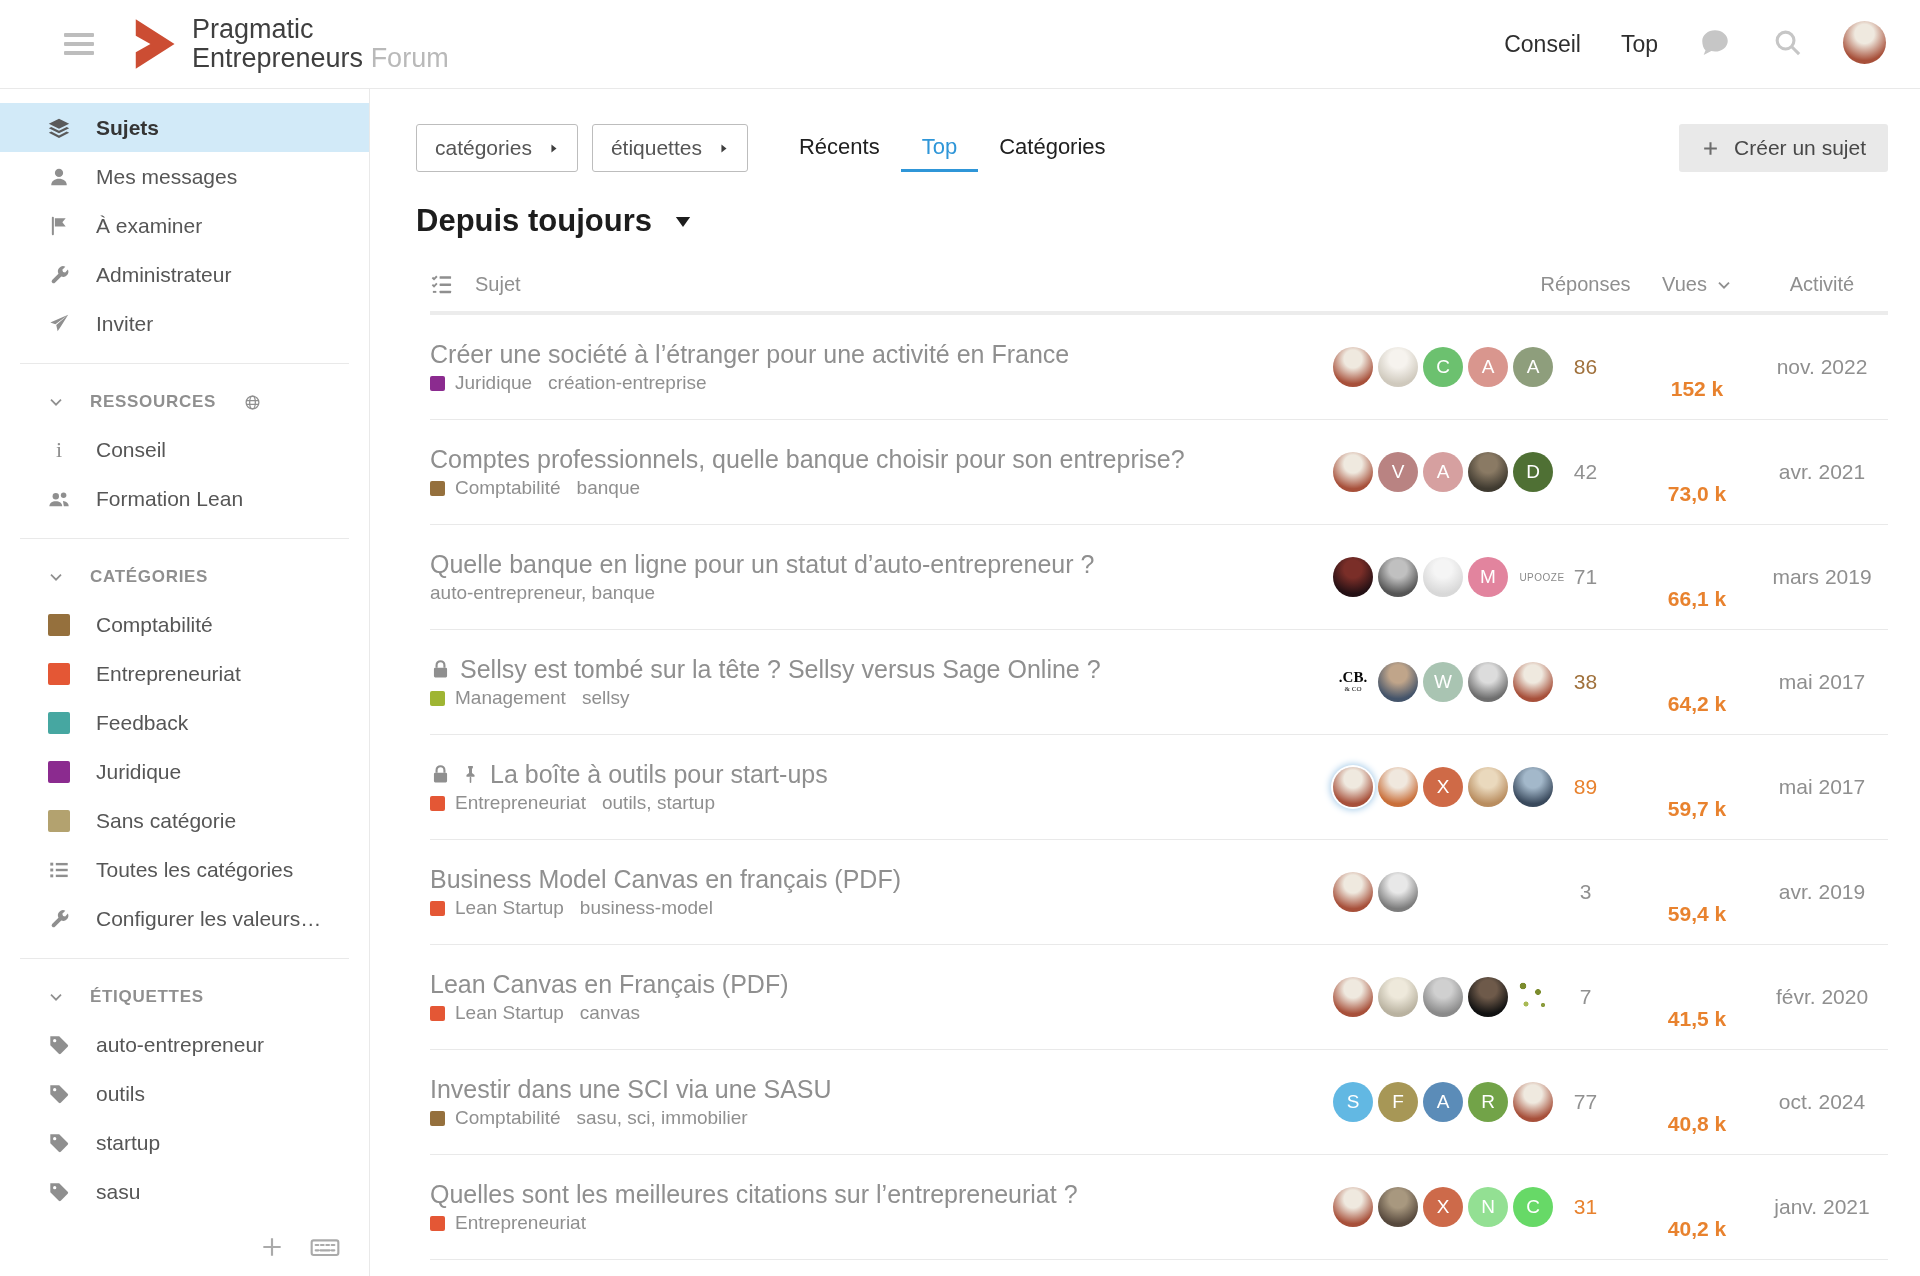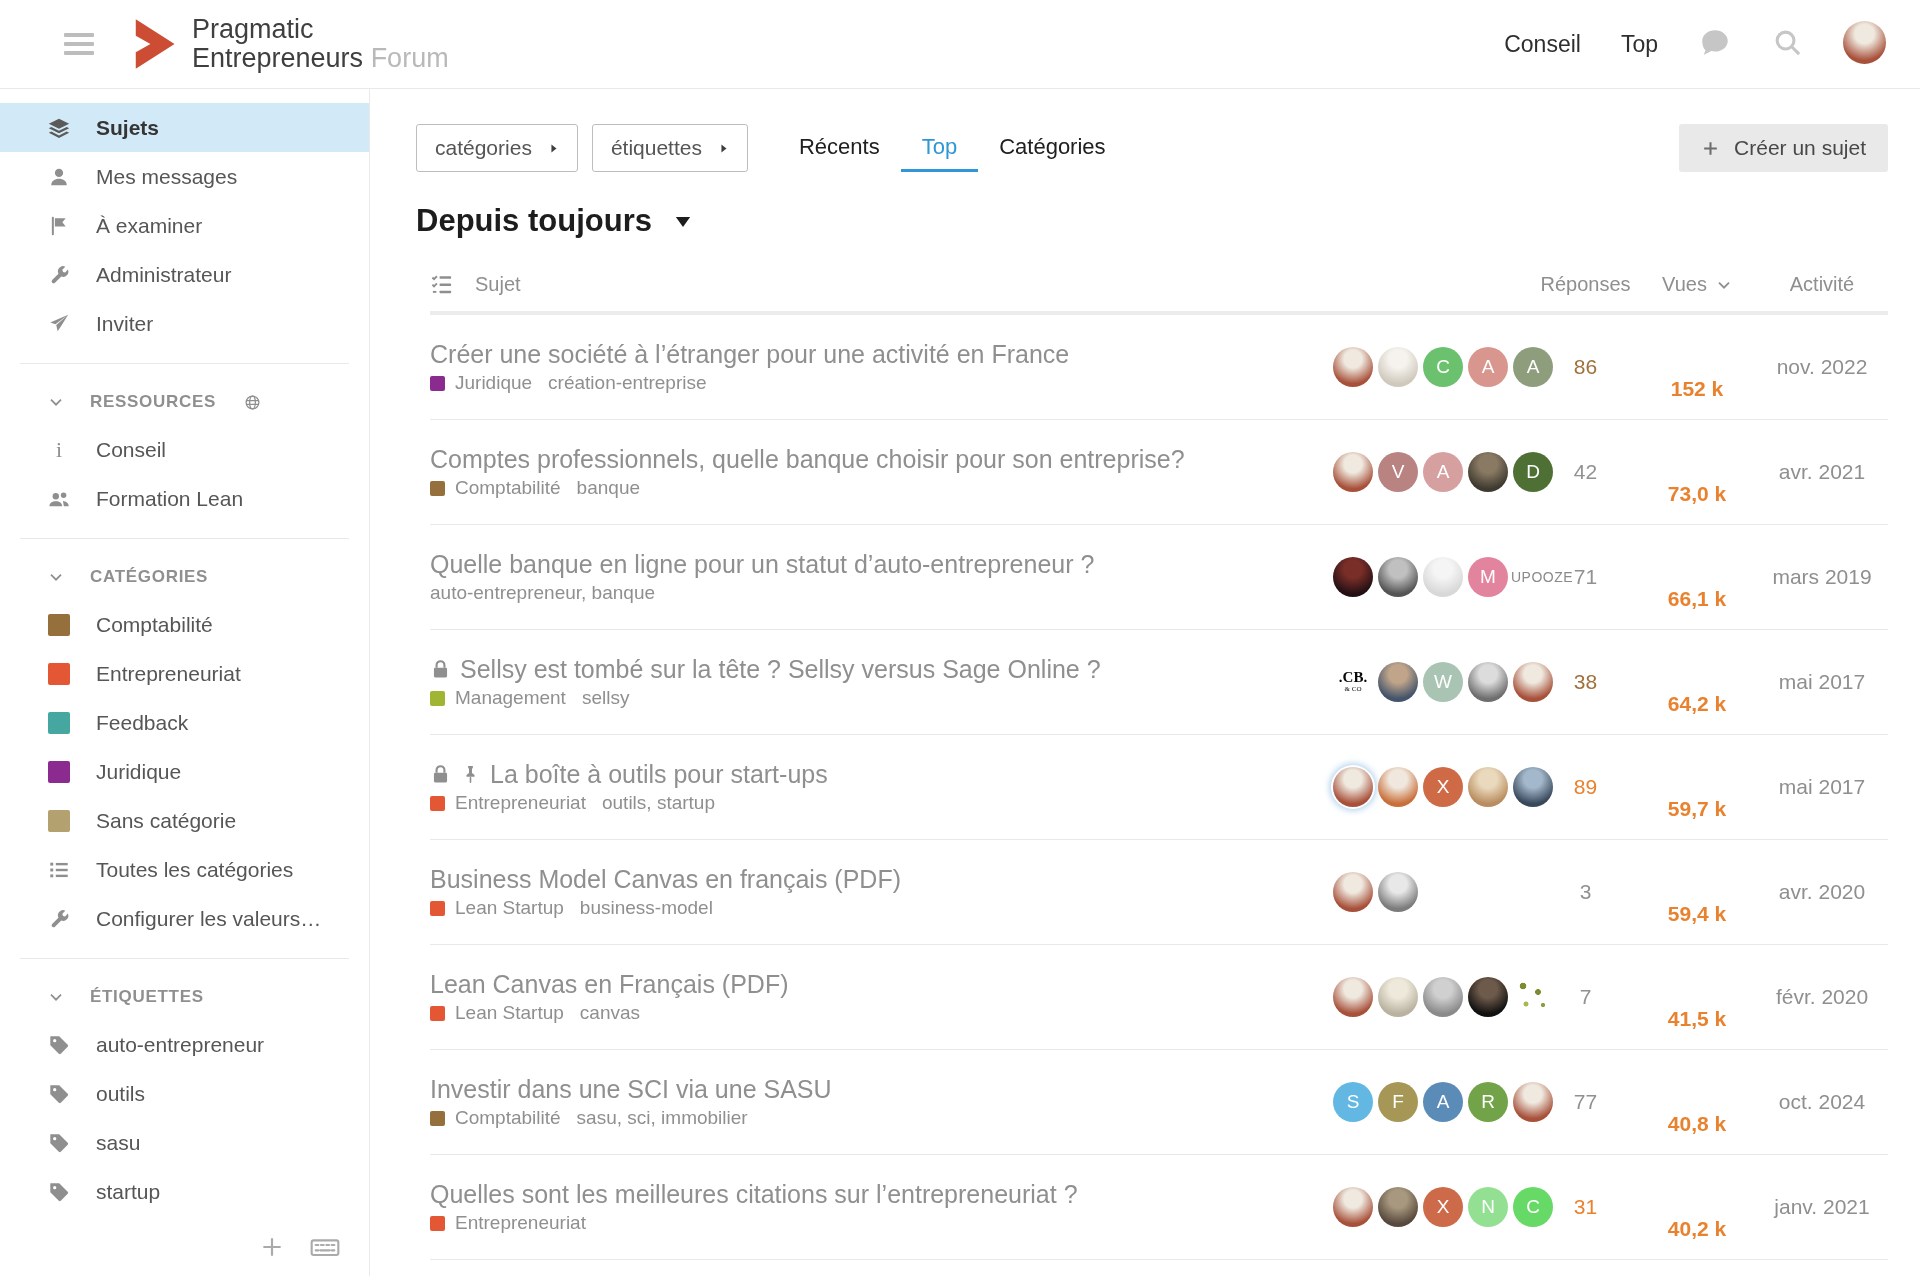--- a/index.html
+++ b/index.html
@@ -85,21 +85,21 @@
   .title-line .icon { width:21px; height:21px; flex:none; }
   .t-title { font-size:25px; color:#8f8f8f; text-decoration:none; cursor:pointer; white-space:nowrap; overflow:hidden; text-overflow:ellipsis; }
   .meta-line { display:flex; align-items:center; gap:10px; font-size:19px; color:#8f8f8f; }
   .swatch-sm { width:15px; height:15px; border-radius:2px; flex:none; }
   .cat-name { margin-right:6px; cursor:pointer; }
   .tag-list { cursor:pointer; }
   .cell-posters { width:200px; display:flex; align-items:center; gap:5px; }
   .avatar.letter { cursor:pointer; }
   .avatar.photo { cursor:pointer; }
   .avatar.ring { box-shadow:0 0 0 2px #fff, 0 0 7px 3px #a5cbe9; }
-  .av-logo { width:58px; font-size:14px; letter-spacing:.5px; color:#8a8a8a; display:inline-flex; align-items:center; justify-content:center; cursor:pointer; flex:none; }
+  .av-logo { width:58px; font-size:10px; letter-spacing:.5px; color:#8a8a8a; display:inline-flex; align-items:center; justify-content:center; cursor:pointer; flex:none; }
   .av-logo2 { width:40px; height:40px; background:#fff; display:inline-flex; flex-direction:column; align-items:center; justify-content:center; color:#0a0a0a; font-family:"Liberation Serif", serif; cursor:pointer; flex:none; }
   .av-logo2 .big { font-size:15px; font-weight:bold; line-height:1; }
   .av-logo2 .small { font-size:7px; line-height:1.2; }
   .av-dots { width:40px; height:40px; flex:none; cursor:pointer; background:#fff;
     background-image: radial-gradient(circle at 10px 9px, #7c8c2e 3px, transparent 3.6px),
                       radial-gradient(circle at 25px 15px, #7c8c2e 2.6px, transparent 3.2px),
                       radial-gradient(circle at 13px 27px, #a9ba55 2.2px, transparent 2.8px),
                       radial-gradient(circle at 30px 28px, #8c9c3e 1.8px, transparent 2.4px); }
   .cell-replies { width:105px; text-align:center; font-size:21px; color:#919191; cursor:pointer; }
   .cell-replies .heat-med { color:#a0713c; }
@@ -310,30 +310,30 @@
           </span>
           <span class="side-label">outils</span>
         </div>
         <div class="side-item">
           <span class="icon">
             <svg viewBox="0 0 24 24" fill="currentColor">
               <path d="M2.5 12.2V2.5h9.7l9.3 9.3a1.5 1.5 0 0 1 0 2.1l-7.6 7.6a1.5 1.5 0 0 1-2.1 0z"></path>
               <circle cx="7.3" cy="7.3" r="1.8" fill="#fff"></circle>
             </svg>
           </span>
-          <span class="side-label">sasu</span>
+          <span class="side-label">startup</span>
         </div>
         <div class="side-item">
           <span class="icon">
             <svg viewBox="0 0 24 24" fill="currentColor">
               <path d="M2.5 12.2V2.5h9.7l9.3 9.3a1.5 1.5 0 0 1 0 2.1l-7.6 7.6a1.5 1.5 0 0 1-2.1 0z"></path>
               <circle cx="7.3" cy="7.3" r="1.8" fill="#fff"></circle>
             </svg>
           </span>
-          <span class="side-label">startup</span>
+          <span class="side-label">sasu</span>
         </div>
       </div>
     <div class="side-footer">
       <button>
         <span class="icon icon-plus-f">
           <svg viewBox="0 0 24 24" fill="none" stroke="currentColor" stroke-width="2">
               <path d="M12 4v16M4 12h16"></path>
             </svg>
         </span>
       </button>
@@ -563,21 +563,21 @@
                 <span class="cat-name">Lean Startup</span>
                 <span class="tag-list">business-model</span>
               </div>
             </div>
             <div class="cell-posters">
               <span class="avatar photo" style="background: radial-gradient(circle at 50% 30%, rgb(239, 233, 223) 0%, rgb(239, 233, 223) 26%, rgb(167, 80, 58) 72%);"></span>
               <span class="avatar photo" style="background: radial-gradient(circle at 50% 30%, rgb(232, 232, 232) 0%, rgb(232, 232, 232) 26%, rgb(124, 124, 124) 72%);"></span>
             </div>
             <div class="cell-replies"><span class="heat-none">3</span></div>
             <div class="cell-views">59,4 k</div>
-            <div class="cell-activity">avr. 2020</div>
+            <div class="cell-activity">avr. 2019</div>
           </div>
           <div class="row">
             <div class="cell-topic">
               <div class="title-line">
                 <a class="t-title">Lean Canvas en Français (PDF)</a>
               </div>
               <div class="meta-line">
                 <span class="swatch-sm" style="background: rgb(228, 87, 53);"></span>
                 <span class="cat-name">Lean Startup</span>
                 <span class="tag-list">canvas</span>

